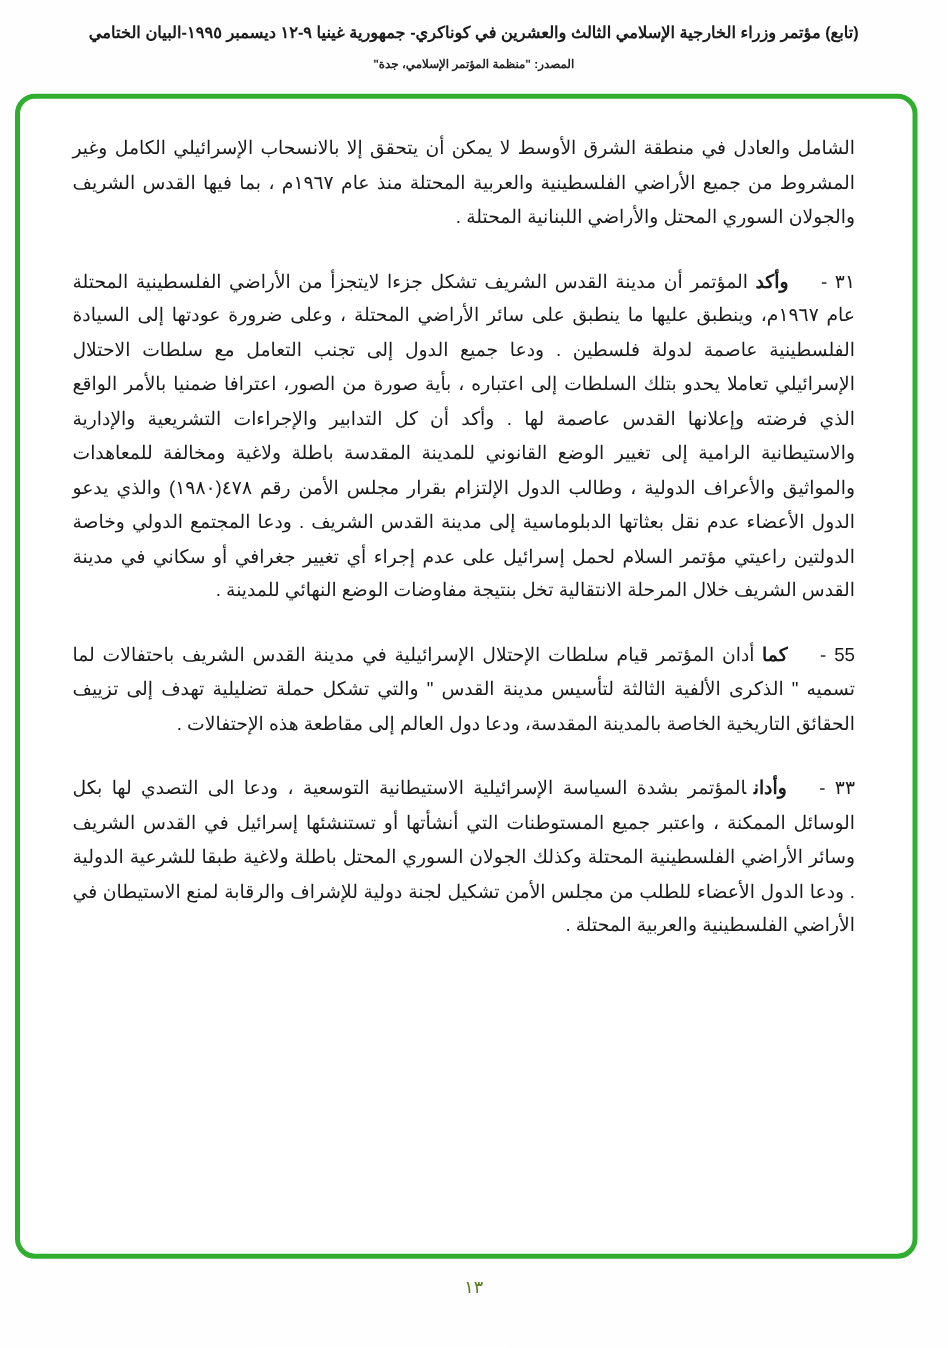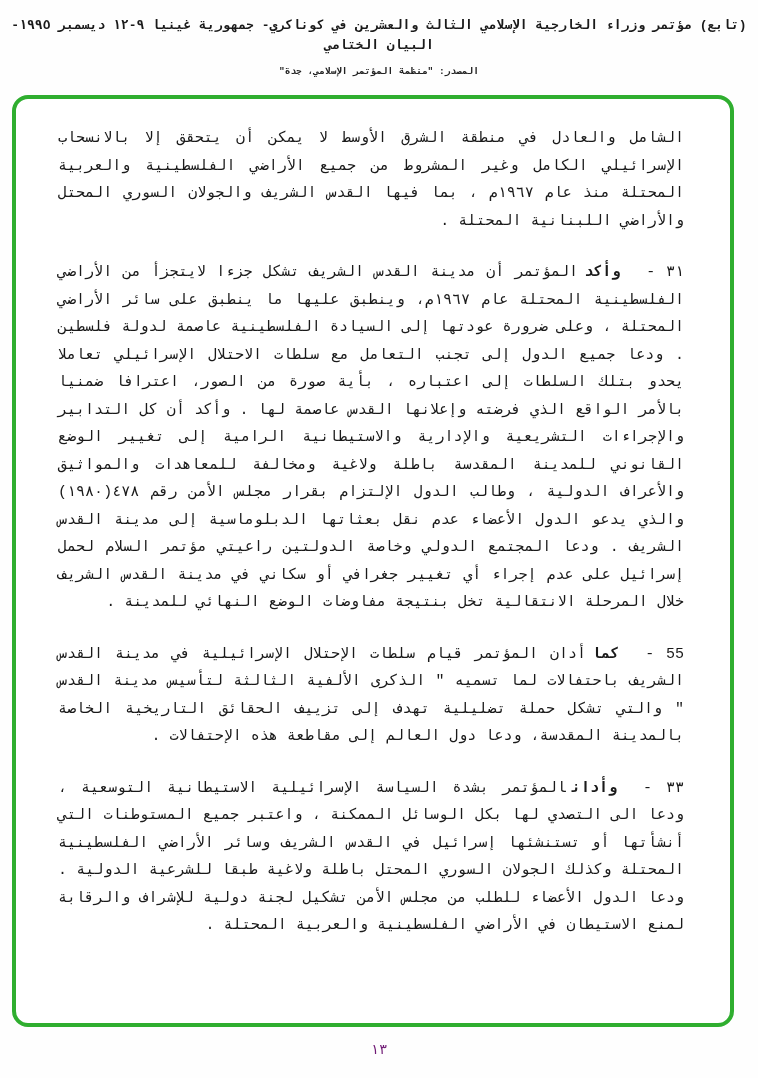--- a/index.html
+++ b/index.html
@@ -6,21 +6,21 @@
     margin: 0;
     padding: 0;
     background: #ffffff;
   }
   .page {
     position: relative;
     width: 758px;
     height: 1078px;
     margin: 0 auto;
     background: var(--background, #fefefe);
-    font-family: Liberation Mono, monospace;
+    font-family: Liberation Sans, sans-serif;
     color: var(--text, #1a1a1a);
     direction: rtl;
     overflow: hidden;
     box-sizing: border-box;
   }
   .doc-header {
     padding-top: 16px;
     text-align: center;
   }
   .header-line1 {
@@ -60,21 +60,21 @@
     white-space: nowrap;
   }
   .para-lead {
     font-weight: bold;
     margin-left: 6px;
   }
   .doc-footer {
     margin-top: 14px;
     text-align: center;
     font-size: 14px;
-    color: #701a75;
+    color: #4d7c0f;
   }
 </style>
 </head>
 <body>
 
 <div class="page">
 
   <header class="doc-header">
     <div class="header-line1">(تابع) مؤتمر وزراء الخارجية الإسلامي الثالث والعشرين في كوناكري- جمهورية غينيا ٩-١٢ ديسمبر ١٩٩٥-البيان الختامي</div>
     <div class="header-line2">المصدر: "منظمة المؤتمر الإسلامي، جدة"</div>

